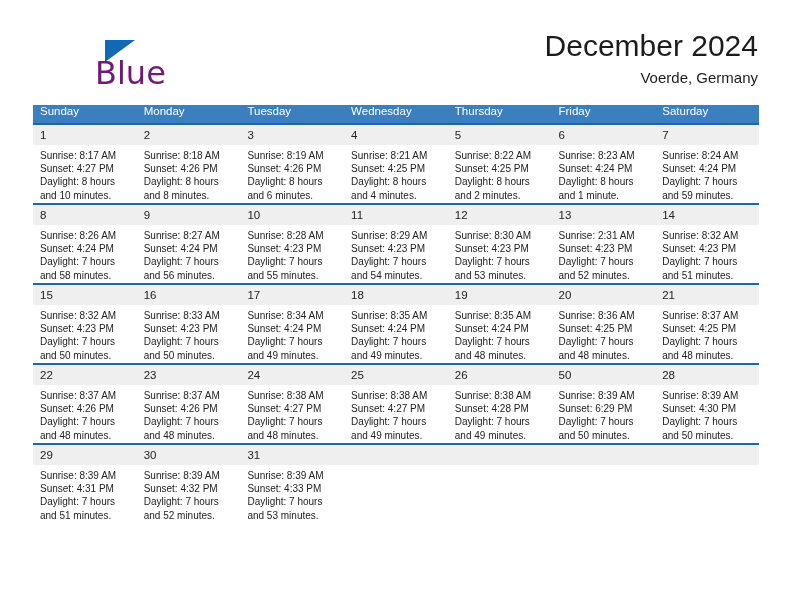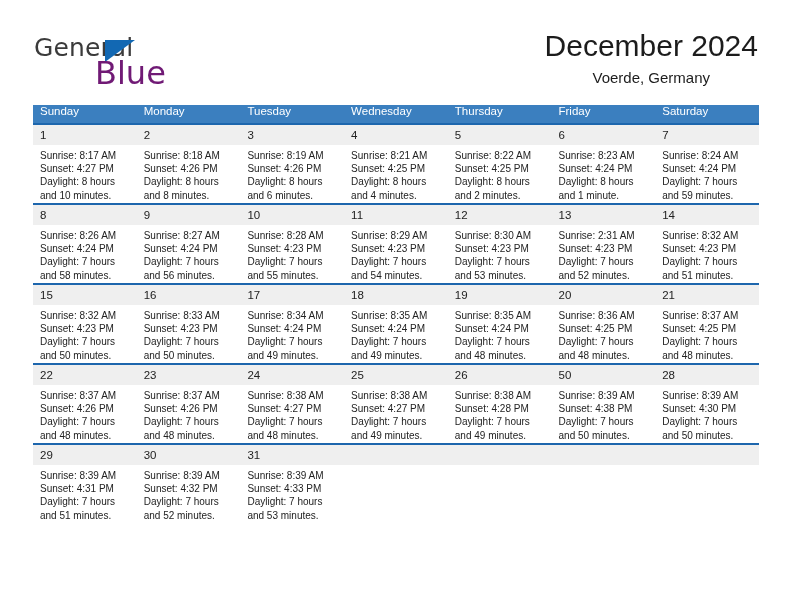--- a/index.html
+++ b/index.html
@@ -66,21 +66,21 @@
     color: #701a75;
     font-family: "DejaVu Sans", sans-serif;
     font-weight: 400;
     line-height: 28px;
   }
 
   .title-block {
     position: absolute;
     right: 0;
     top: 0;
-    text-align: center;
+    text-align: right;
   }
   .title {
     font-size: 30px;
     font-weight: 400;
     color: #1c1c1c;
     line-height: 36px;
     white-space: nowrap;
   }
   .subtitle {
     margin-top: 5px;
@@ -150,21 +150,20 @@
   }
 </style>
 </head>
 <body>
 
 <div class="page">
 
   <div class="header">
 
     <div class="logo">
-      <span class="logo-general">General</span>
       <span class="logo-triangle"></span>
       <span class="logo-blue">Blue</span>
     </div>
 
     <div class="title-block">
       <div class="title">December 2024</div>
       <div class="subtitle">Voerde, Germany</div>
     </div>
 
   </div>
@@ -474,21 +473,21 @@
                   <div>Daylight: 7 hours</div>
                   <div>and 49 minutes.</div>
                 </div>
               </div>
             </td>
             <td>
               <div class="cell">
                 <div class="daynum">50</div>
                 <div class="info">
                   <div>Sunrise: 8:39 AM</div>
-                  <div>Sunset: 4:38 PM</div>
+                  <div>Sunset: 6:29 PM</div>
                   <div>Daylight: 7 hours</div>
                   <div>and 50 minutes.</div>
                 </div>
               </div>
             </td>
             <td>
               <div class="cell">
                 <div class="daynum">28</div>
                 <div class="info">
                   <div>Sunrise: 8:39 AM</div>

